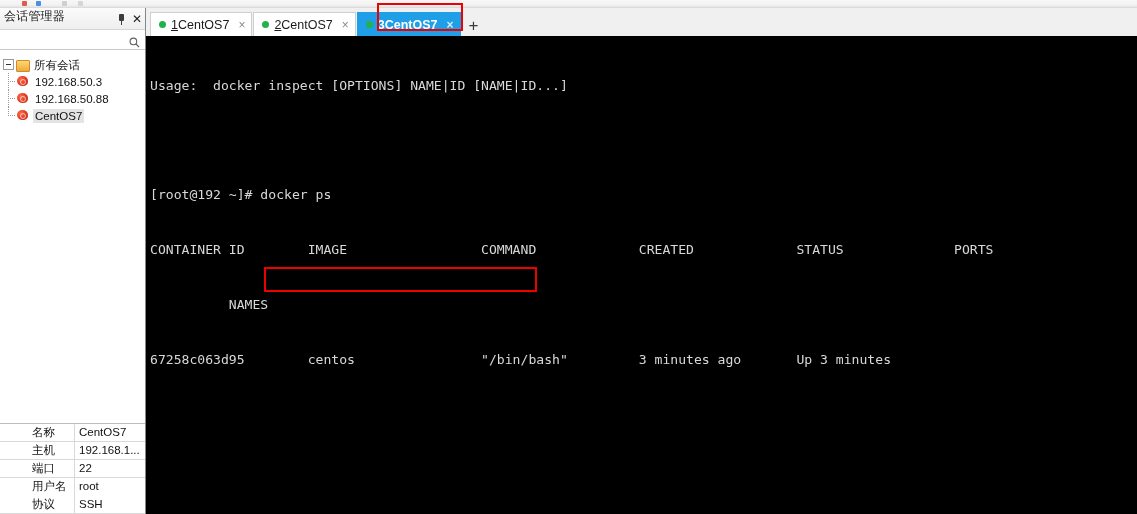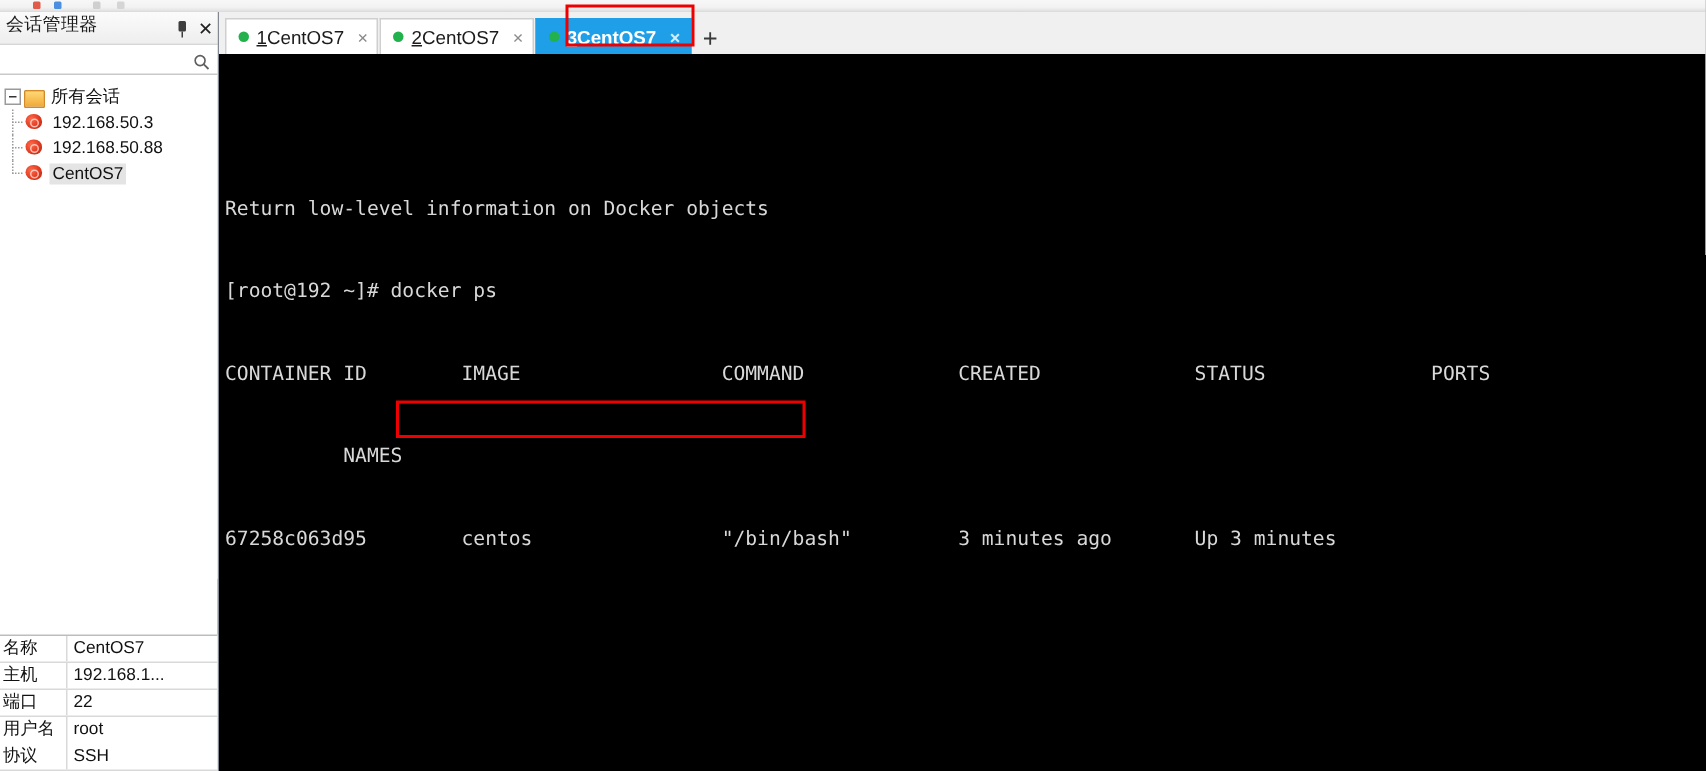--- a/index.html
+++ b/index.html
@@ -149,21 +149,21 @@
     width: 145px;
     border-top: 1px solid #bdbdbd;
     background: #fff;
     font-size: 11.5px;
   }
   .prop-row { display: flex; height: 18px; border-bottom: 1px solid #d9d9d9; }
   .prop-key {
     width: 45px; flex: 0 0 45px; padding-left: 2px;
     color: #111; line-height: 17px;
     border-right: 1px solid #d9d9d9;
-    white-space: nowrap; overflow: hidden;
+    white-space: nowrap; overflow: hidden; margin-left: 30px;
   }
   .prop-val {
     flex: 1; padding-left: 4px; color: #111; line-height: 17px;
     white-space: nowrap; overflow: hidden;
   }
 
   
   .tabbar {
     position: absolute; left: 146px; top: 8px;
     width: 991px; height: 28px;
@@ -339,22 +339,22 @@
       <span class="dot"></span>
       <span class="acc">3</span>
       <span> CentOS7</span>
       <span class="tclose">×</span>
     </div>
     <div class="tab-add">+</div>
   </div>
   <div class="tab-highlight-box"></div>
 
   <div class="terminal">
+    <div class="line">Usage:  docker inspect [OPTIONS] NAME|ID [NAME|ID...]</div>
     <div class="line"></div>
-    <div class="line">Return low-level information on Docker objects</div>
     <div class="line">[root@192 ~]# docker ps</div>
     <div class="line">CONTAINER ID        IMAGE                 COMMAND             CREATED             STATUS              PORTS</div>
     <div class="line">          NAMES</div>
     <div class="line">67258c063d95        centos                "/bin/bash"         3 minutes ago       Up 3 minutes</div>
     
     
     
     
     
     

